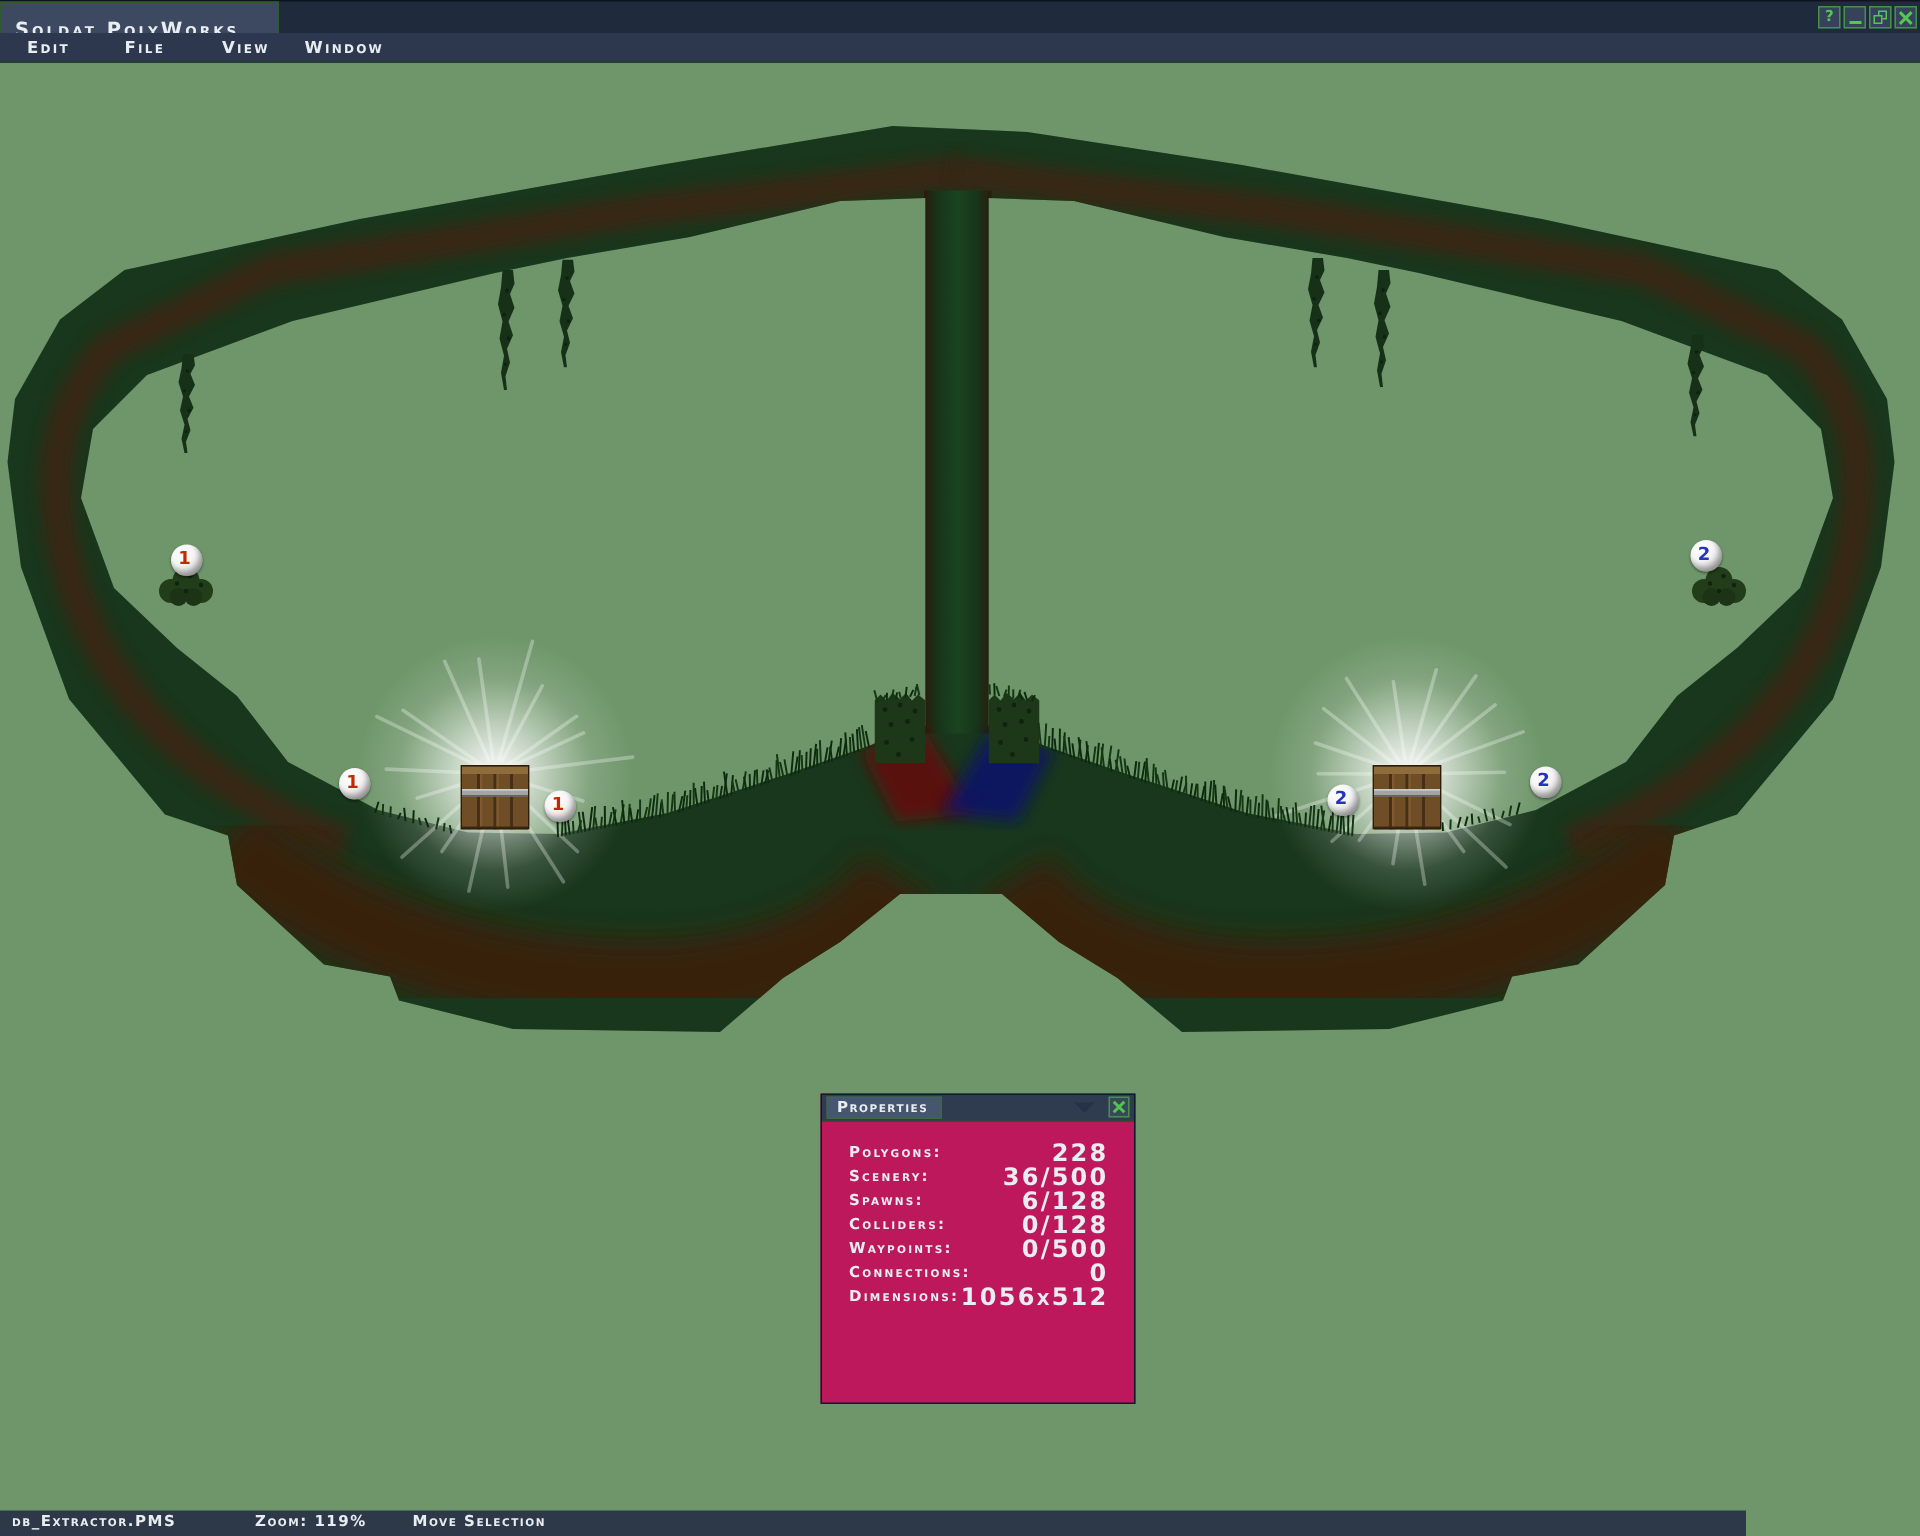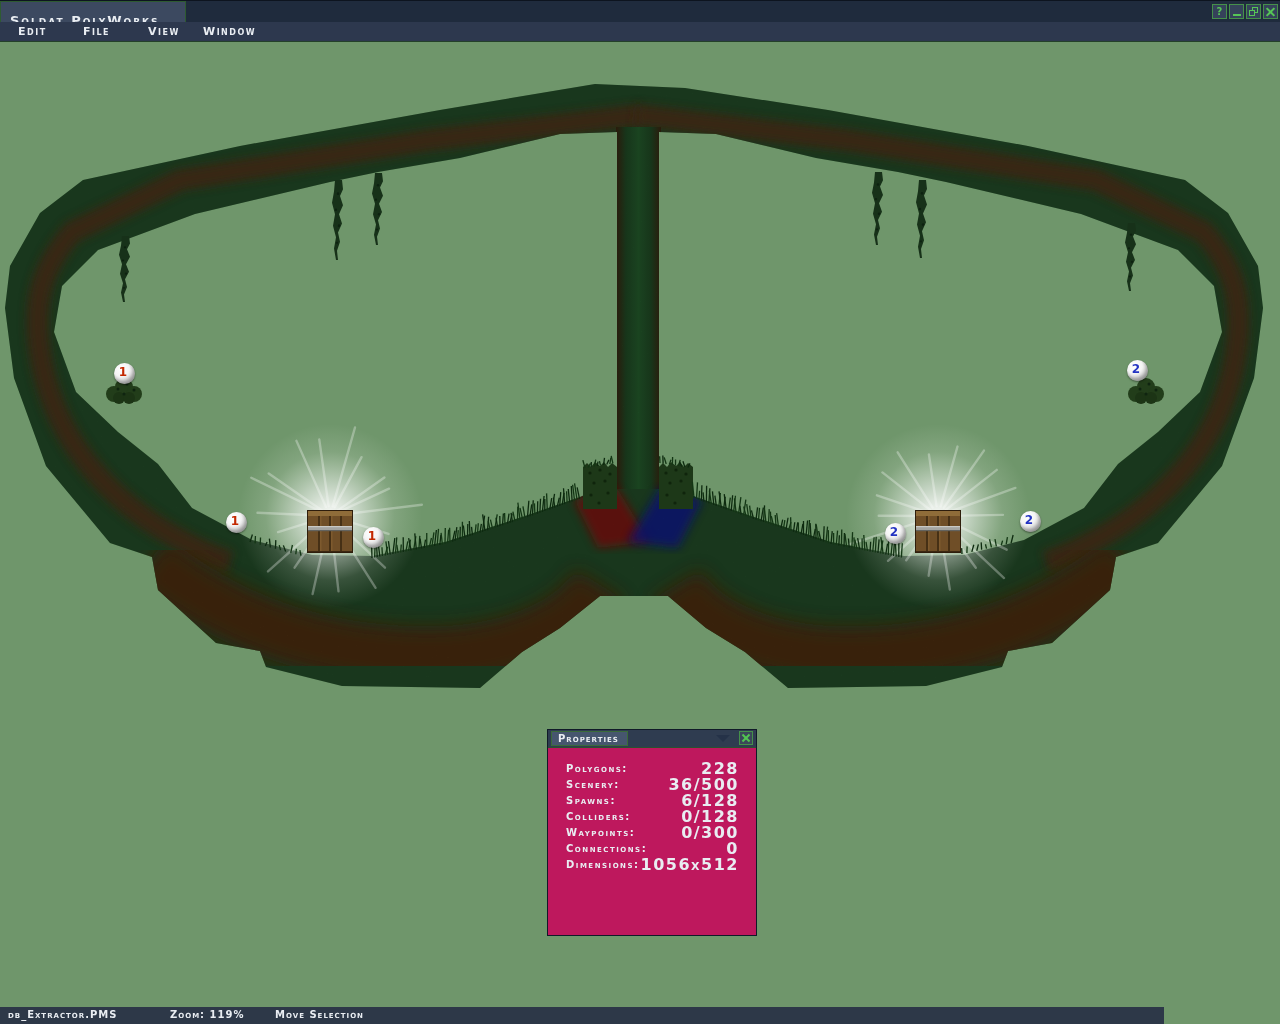--- a/index.html
+++ b/index.html
@@ -567,21 +567,21 @@
       <div class="prow">
         <span class="plabel sc">Spawns:</span>
         <span class="pvalue sc">6/128</span>
       </div>
       <div class="prow">
         <span class="plabel sc">Colliders:</span>
         <span class="pvalue sc">0/128</span>
       </div>
       <div class="prow">
         <span class="plabel sc">Waypoints:</span>
-        <span class="pvalue sc">0/300</span>
+        <span class="pvalue sc">0/500</span>
       </div>
       <div class="prow">
         <span class="plabel sc">Connections:</span>
         <span class="pvalue sc">0</span>
       </div>
       <div class="prow">
         <span class="plabel sc">Dimensions:</span>
         <span class="pvalue sc">1056x512</span>
       </div>
     </div>

